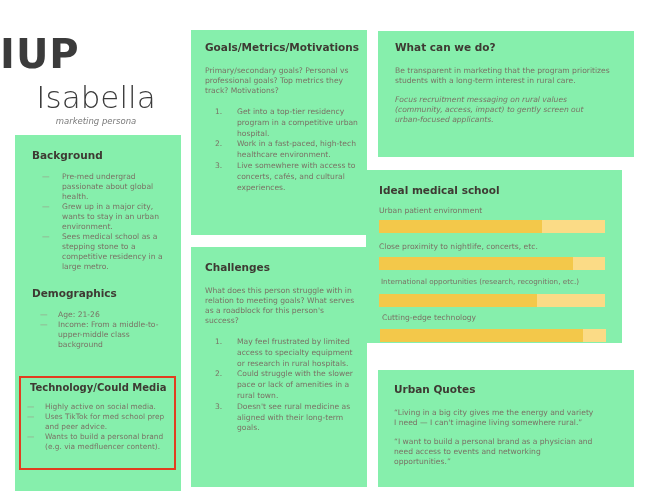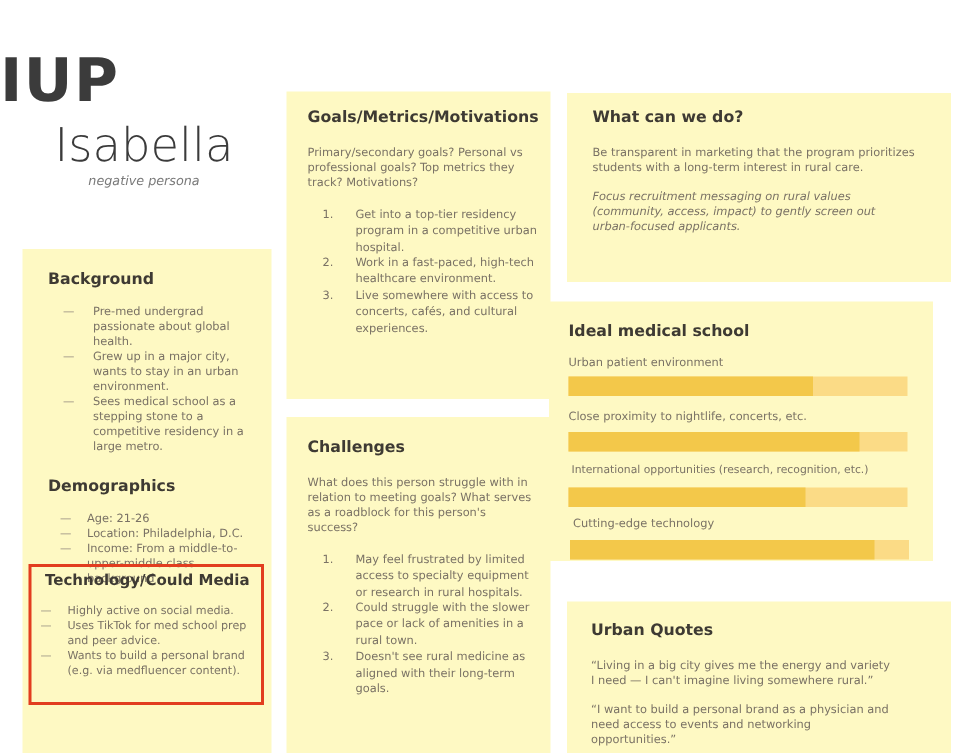--- a/index.html
+++ b/index.html
@@ -1,18 +1,18 @@
 <!DOCTYPE html>
 <html><head>
 <meta charset="utf-8">
 <style>
   * { box-sizing: border-box; margin: 0; padding: 0; }
   html, body { width: 650px; height: 502px; background: #ffffff; overflow: hidden; }
   body { position: relative; font-family: "DejaVu Sans", sans-serif; color: #6b6458; }
-  .card { position: absolute; background: #fef9c3; margin-top: 31px; }
+  .card { position: absolute; background: #86efac; }
   .title-iup { position: absolute; left: 0; top: 32px; width: 192px; 
     font-family: "DejaVu Sans", sans-serif; font-weight: bold; font-size: 40px; color: #3b3b3b; letter-spacing: 1px; line-height: 44px; }
   .title-name { position: absolute; left: 0; top: 78px; width: 192px; text-align: center;
     font-family: "DejaVu Sans", sans-serif; font-size: 31px; color: #3b3b3b; line-height: 38px; font-weight: 300; }
   .subtitle { position: absolute; left: 0; top: 116px; width: 192px; text-align: center;
     font-style: italic; font-size: 8.5px; color: #7a7a7a; }
   h2 { font-family: "DejaVu Sans", sans-serif; font-weight: bold; font-size: 10.5px; color: #3e3a33; line-height: 13px; }
   p.body { font-size: 7.6px; line-height: 10px; color: #7a7265; }
   ul.dash { list-style: none; font-size: 7.6px; line-height: 10px; color: #7a7265; }
   ul.dash li { position: relative; padding-left: 30px; }
@@ -25,37 +25,36 @@
   .redbox { position: absolute; left: 19px; top: 376px; width: 157px; height: 94px; border: 2.5px solid #e23d1f; }
   .bar-label { font-size: 7.6px; color: #7a7265; line-height: 10px; }
   .bar-track { height: 13px; background: #fbdb86; position: relative; }
   .bar-fill { position: absolute; left: 0; top: 0; bottom: 0; background: #f3c84a; }
 </style>
 </head>
 <body>
 
 <div class="title-iup">IUP</div>
 <div class="title-name">Isabella</div>
-<div class="subtitle">negative persona</div>
+<div class="subtitle">marketing persona</div>
 
 <div class="card" style="left:15px; top:135px; width:166px; height:356px;">
   <section style="position:absolute; left:17px; top:14px; width:145px;">
     <h2>Background</h2>
     <ul class="dash" style="margin-top:10px;">
       <li>Pre-med undergrad passionate about global health.</li>
       <li>Grew up in a major city, wants to stay in an urban environment.</li>
       <li>Sees medical school as a stepping stone to a competitive residency in a large metro.</li>
     </ul>
   </section>
 
   <section style="position:absolute; left:17px; top:152px; width:145px;">
     <h2>Demographics</h2>
     <ul class="dash tight" style="margin-top:10px; padding-right:10px;">
       <li>Age: 21-26</li>
-      <li>Location: Philadelphia, D.C.</li>
       <li>Income: From a middle-to-upper-middle class background</li>
     </ul>
   </section>
 </div>
 
 <div class="redbox">
   <h2 style="position:absolute; left:9px; top:3px; white-space:nowrap; font-size:10px;">Technology/Could Media</h2>
   <ul class="dash tight" style="position:absolute; left:-2px; top:24px; width:158px; font-size:7.4px;">
     <li>Highly active on social media.</li>
     <li>Uses TikTok for med school prep and peer advice.</li>

